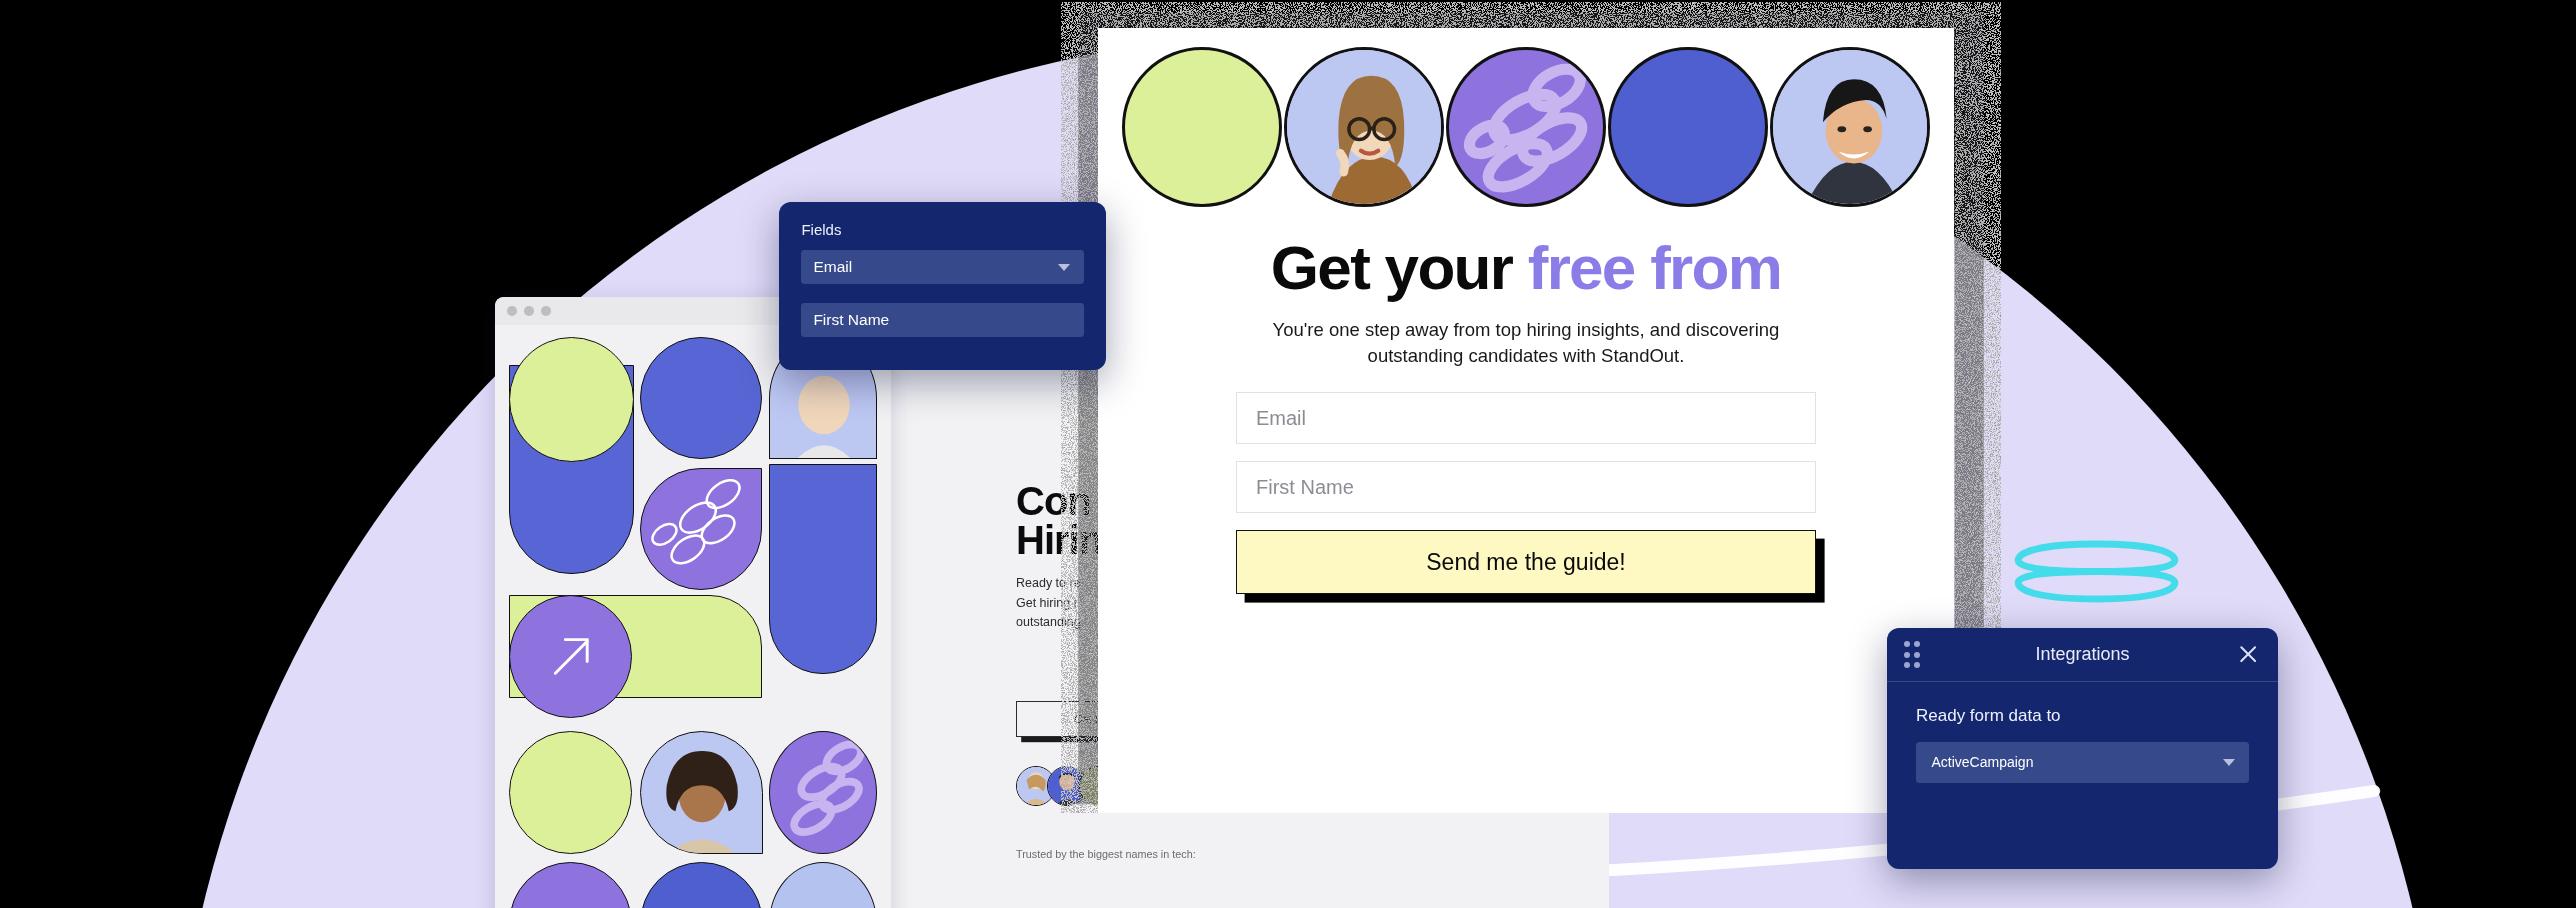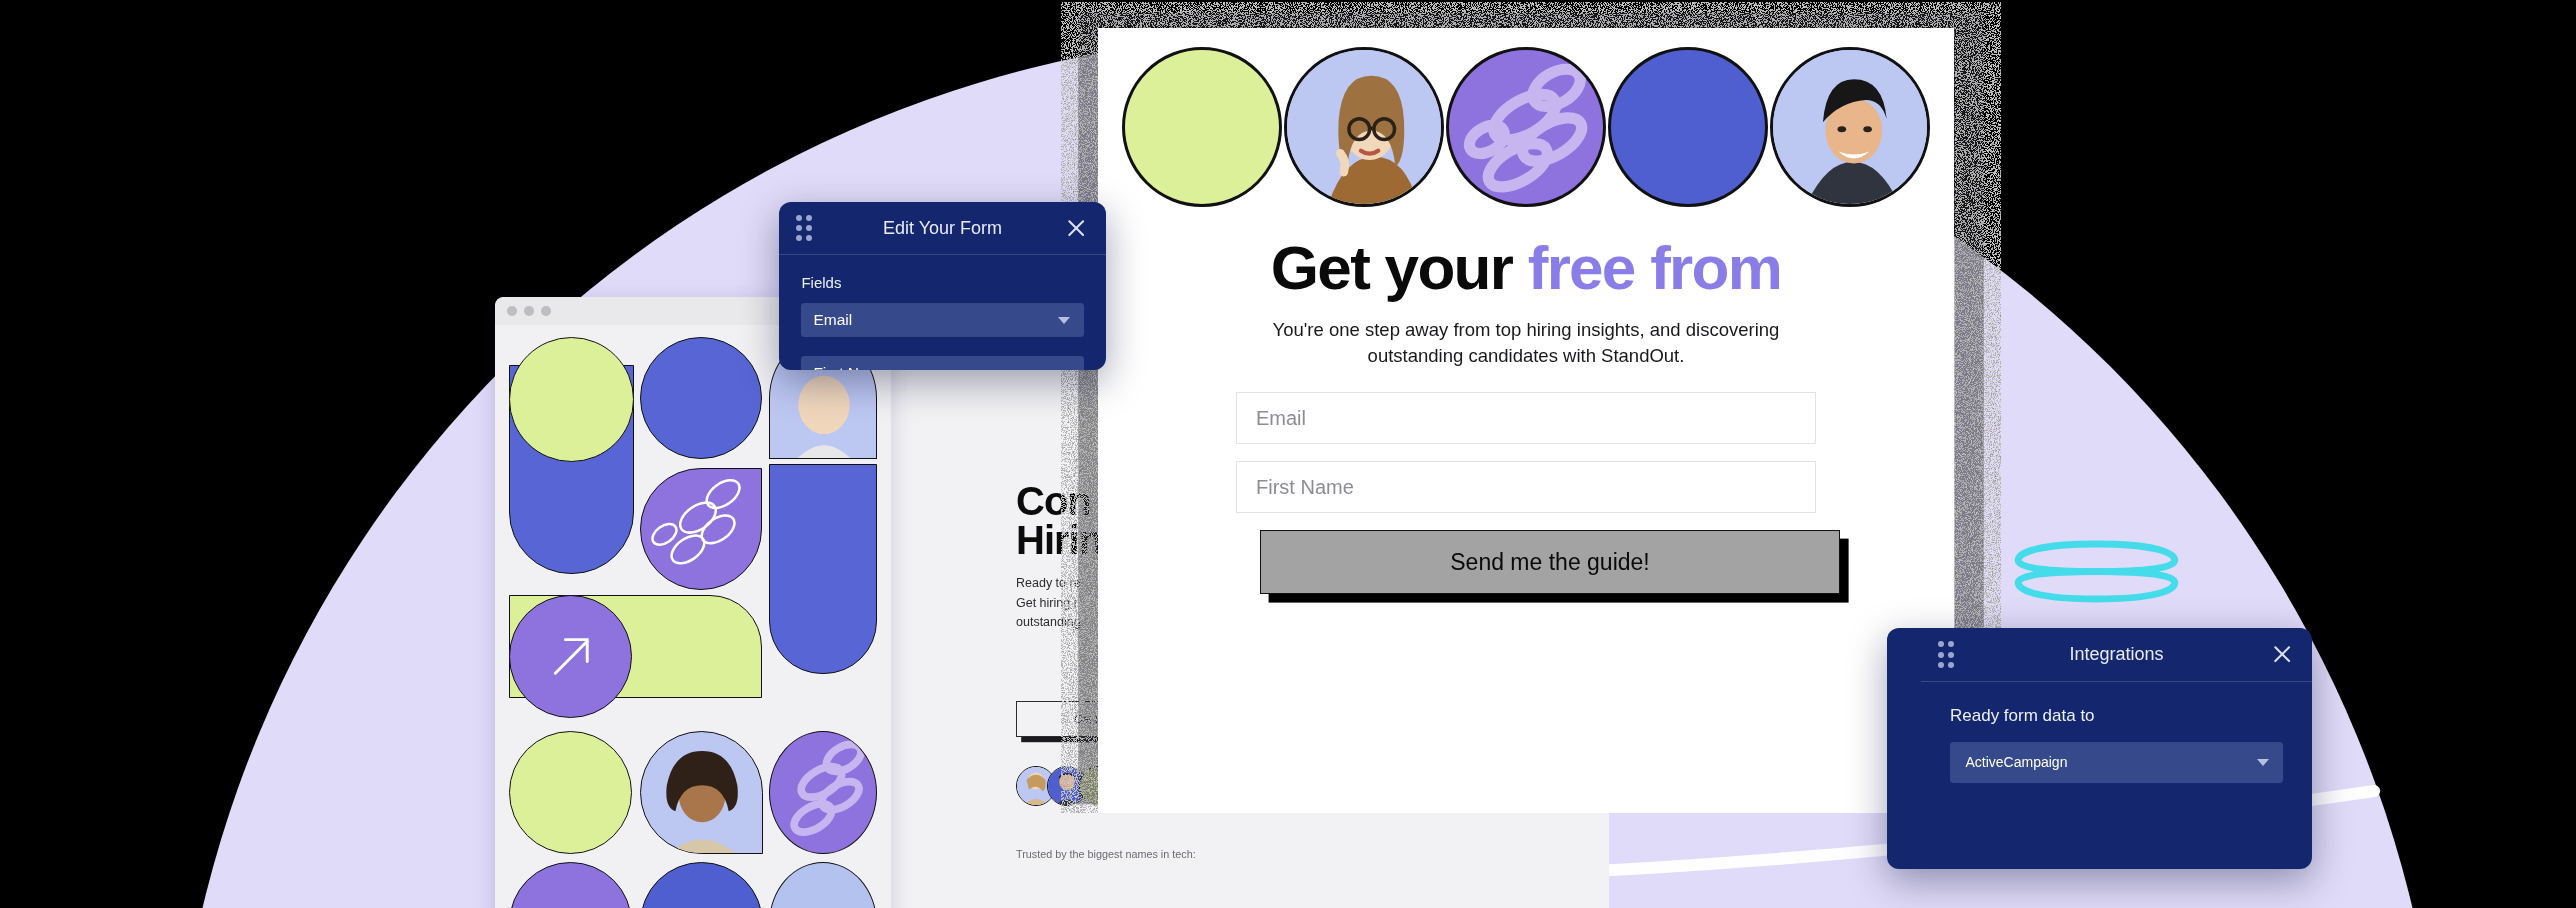--- a/index.html
+++ b/index.html
@@ -55,23 +55,23 @@
       letter-spacing:-1.7px;color:#0a0a0b;line-height:1.04;}
   .card-h1 .hl{color:#8b7de8;}
   .card-sub{margin:0 auto;padding-top:17px;width:551px;text-align:center;
       font-size:18.5px;line-height:1.42;color:#19191c;}
   .form-area{padding:22.4px 138px 0 138px;}
   .fld{width:100%;height:52px;box-sizing:border-box;border:1.3px solid #e2e2e6;
       background:#fff;display:flex;align-items:center;padding-left:19px;
       font-size:20px;color:#8c8c94;margin-bottom:17px;}
   .cta-wrap{position:relative;margin-top:10.3px;}
   .cta{position:relative;width:100%;height:64px;box-sizing:border-box;
-      background:#a3a3a3;border:1.7px solid #111;box-shadow:8.6px 8.6px 0 #000;
+      background:#fef9c3;border:1.7px solid #111;box-shadow:8.6px 8.6px 0 #000;
       display:flex;align-items:center;justify-content:center;
-      font-size:23px;font-weight:500;color:#0a0a0b;cursor:pointer;margin-left:24px;}
+      font-size:23px;font-weight:500;color:#0a0a0b;cursor:pointer;}
 
   
   .modal{position:absolute;background:#14266e;border-radius:12px;
       box-shadow:0 12px 38px rgba(10,16,54,.38);color:#fff;overflow:hidden;}
   .modal-head{height:52px;display:flex;align-items:center;padding:0 19px 0 17px;
       border-bottom:0.9px solid rgba(255,255,255,.16);position:relative;}
   .grip{display:grid;grid-template-columns:repeat(2,6px);grid-template-rows:repeat(3,6px);
       gap:4.3px;cursor:grab;}
   .grip i{display:block;width:6px;height:6px;border-radius:50%;background:#9aa6cf;}
   .modal-title{position:absolute;left:0;right:0;text-align:center;font-size:18px;
@@ -80,21 +80,21 @@
   .modal-body{padding:19px 22.4px 26px 22.4px;}
   .modal-label{font-size:15px;color:#eef1fa;margin-bottom:12px;}
   .select{position:relative;height:34px;background:#36498a;border-radius:3.4px;
       display:flex;align-items:center;padding:0 12px;font-size:15.5px;color:#fff;
       margin-bottom:19px;cursor:pointer;}
   .caret{position:absolute;right:13.8px;width:0;height:0;border-left:6.9px solid transparent;
       border-right:6.9px solid transparent;border-top:7.7px solid #b7c0dd;}
 
   #modal-edit{left:779px;top:202px;width:327px;height:168px;}
   #modal-edit .modal-body{padding-bottom:0;}
-  #modal-integrations{left:1887px;top:628px;width:391px;height:241px;padding-left:34px;}
+  #modal-integrations{left:1887px;top:628px;width:391px;height:241px;}
   #modal-integrations .modal-head{height:53px;}
   #modal-integrations .modal-body{padding:24px 29px;}
   #modal-integrations .modal-label{font-size:17px;margin-bottom:15.5px;}
   #modal-integrations .select{height:41px;font-size:14px;padding:0 15.5px;}
 </style>
 </head>
 <body>
 
 <div id="stage">
 
@@ -280,39 +280,20 @@
         <div class="fld">Email</div>
         <div class="fld">First Name</div>
         <div class="cta-wrap">
           <div class="cta">Send me the guide!</div>
         </div>
       </div>
     </div>
   </div>
 
   <div class="modal" id="modal-edit">
-    <div class="modal-head">
-      <span class="grip">
-          <i></i>
-          <i></i>
-          <i></i>
-          <i></i>
-          <i></i>
-          <i></i>
-        </span>
-      <span class="modal-title">Edit Your Form</span>
-      <span class="modal-x">
-        <svg viewBox="0 0 26 26" width="22.4" height="22.4">
-            <g stroke="#dbe0f2" stroke-width="2.4" stroke-linecap="round">
-              <line x1="5" y1="5" x2="21" y2="21"></line>
-              <line x1="21" y1="5" x2="5" y2="21"></line>
-            </g>
-          </svg>
-      </span>
-    </div>
     <div class="modal-body">
       <div class="modal-label">Fields</div>
       <div class="select">
         <span>Email</span>
         <span class="caret"></span>
       </div>
       <div class="select">
         <span>First Name</span>
 
       </div>

